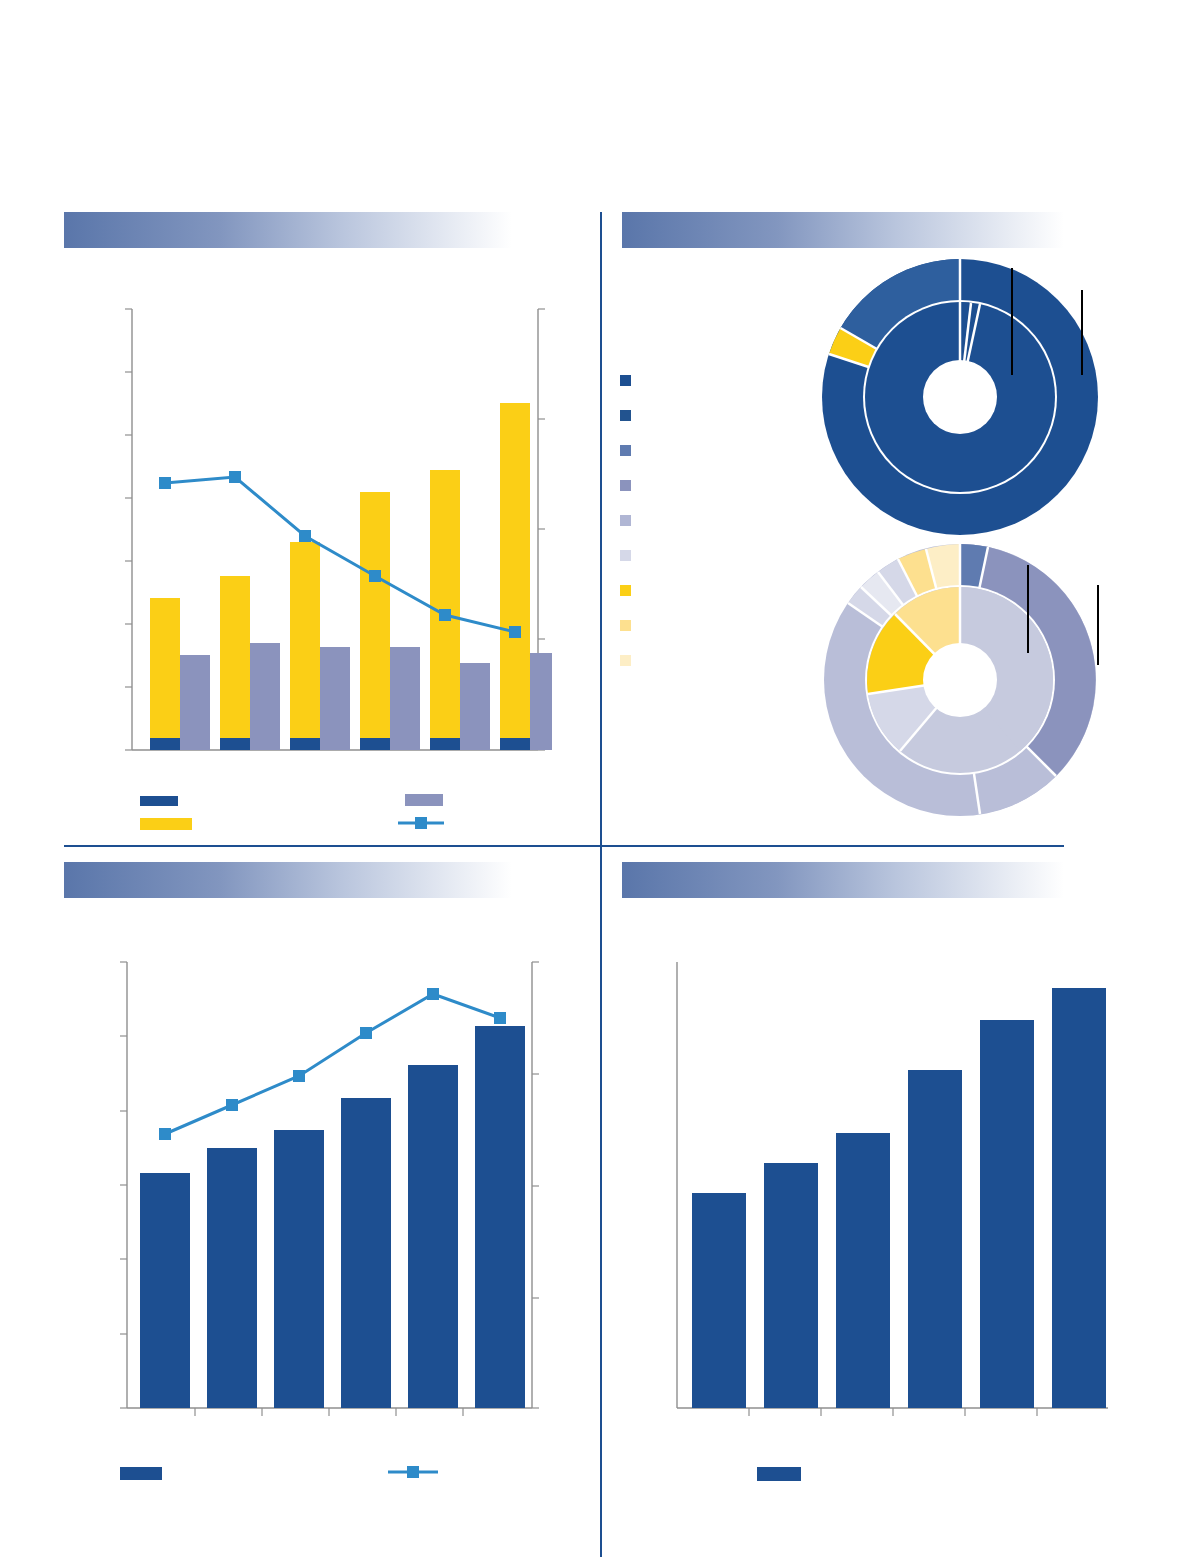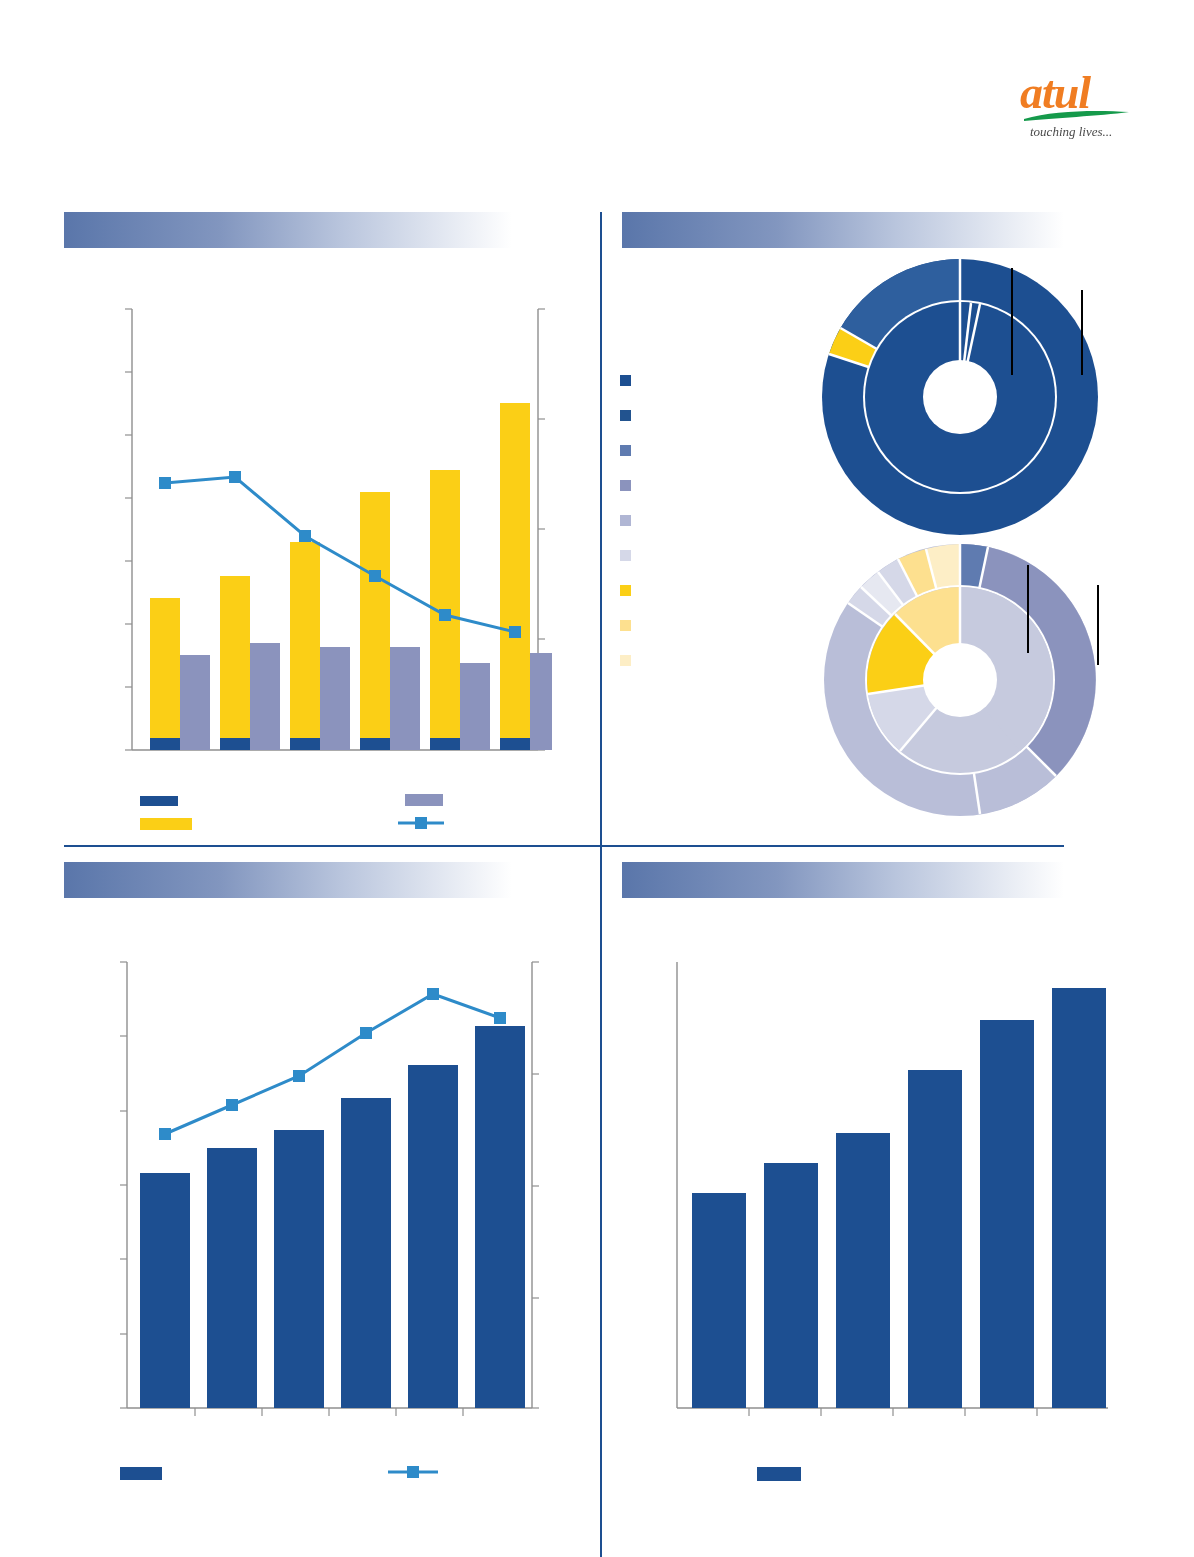--- a/index.html
+++ b/index.html
@@ -20,27 +20,20 @@
   .hline{position:absolute;background:#1d4f91;}
   .legend-chip{position:absolute;}
 
   svg{display:block;overflow:visible;}
 </style>
 </head>
 <body>
 
 <div class="page">
 
-  <div class="logo">
-    <div class="logo-word">atul</div>
-    <svg class="logo-swoosh" viewBox="0 0 105 12">
-      <path d="M0 9 C30 0, 75 0, 105 2 C75 6, 30 8, 0 11 Z" fill="#159a4b"></path>
-    </svg>
-    <div class="logo-tag">touching lives...</div>
-  </div>
 
   <div class="vline" style="left:600px;top:212px;width:2px;height:1350px;"></div>
   <div class="hline" style="left:64px;top:845px;width:1000px;height:2px;"></div>
 
   <div class="hdr" style="left:64px;top:212px;width:448px;"></div>
   <div class="hdr" style="left:622px;top:212px;width:442px;"></div>
   <div class="hdr" style="left:64px;top:862px;width:448px;"></div>
   <div class="hdr" style="left:622px;top:862px;width:442px;"></div>
 
   <div style="position:absolute;left:110px;top:295px;width:450px;height:500px;">

